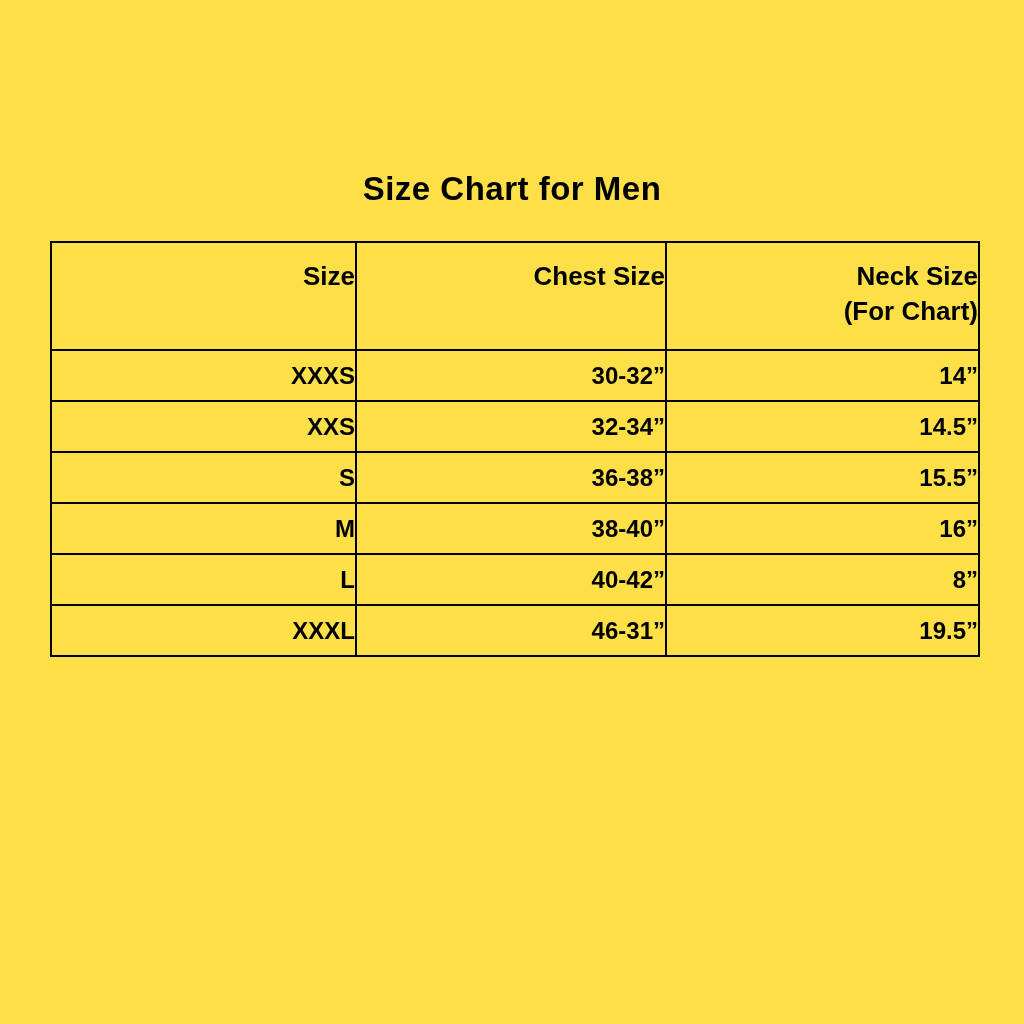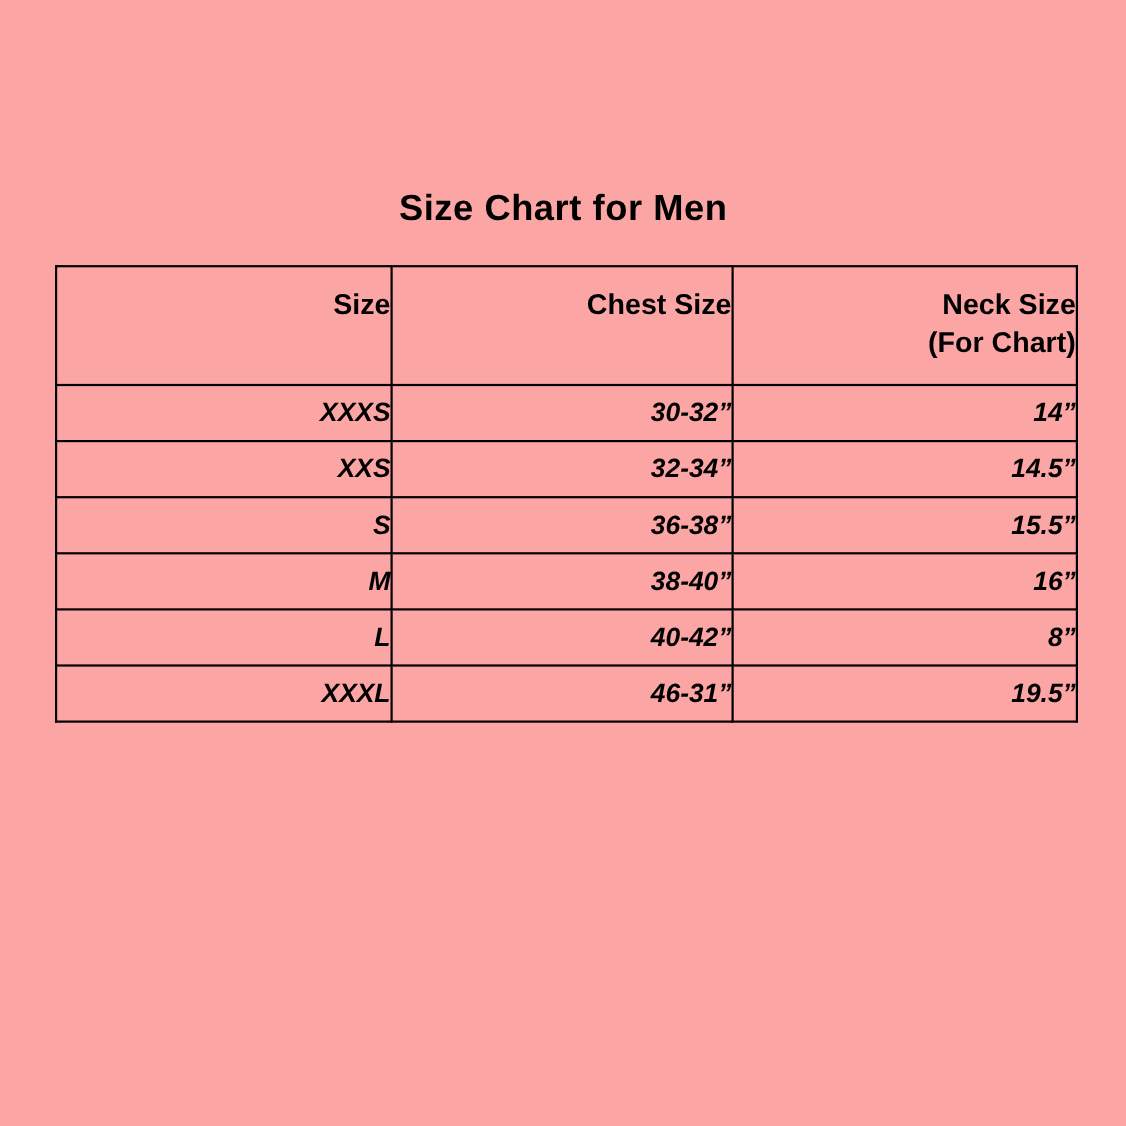--- a/index.html
+++ b/index.html
@@ -11,21 +11,21 @@
     height: 1024px;
     background: #ffffff;
     font-family: "Liberation Sans", sans-serif;
     color: #000000;
     position: relative;
     overflow: hidden;
   }
   .canvas {
     position: absolute;
     inset: 0;
-    background: #fca5a5;
+    background: #fde047;
   }
   .title {
     position: absolute;
     top: 170px;
     left: 0;
     width: 100%;
     margin: 0;
     text-align: center;
     font-size: 33px;
     font-weight: bold;
@@ -50,21 +50,20 @@
     height: 90px;
     font-size: 26px;
     vertical-align: top;
     padding-top: 16px;
     line-height: 1.35;
   }
   table.size-table td {
     height: 49px;
     font-size: 24px;
     vertical-align: middle;
-    font-style: italic;
   }
   .hline {
     display: block;
   }
 </style>
 </head>
 <body>
 
 <div class="canvas">
   <h1 class="title">Size Chart for Men</h1>

